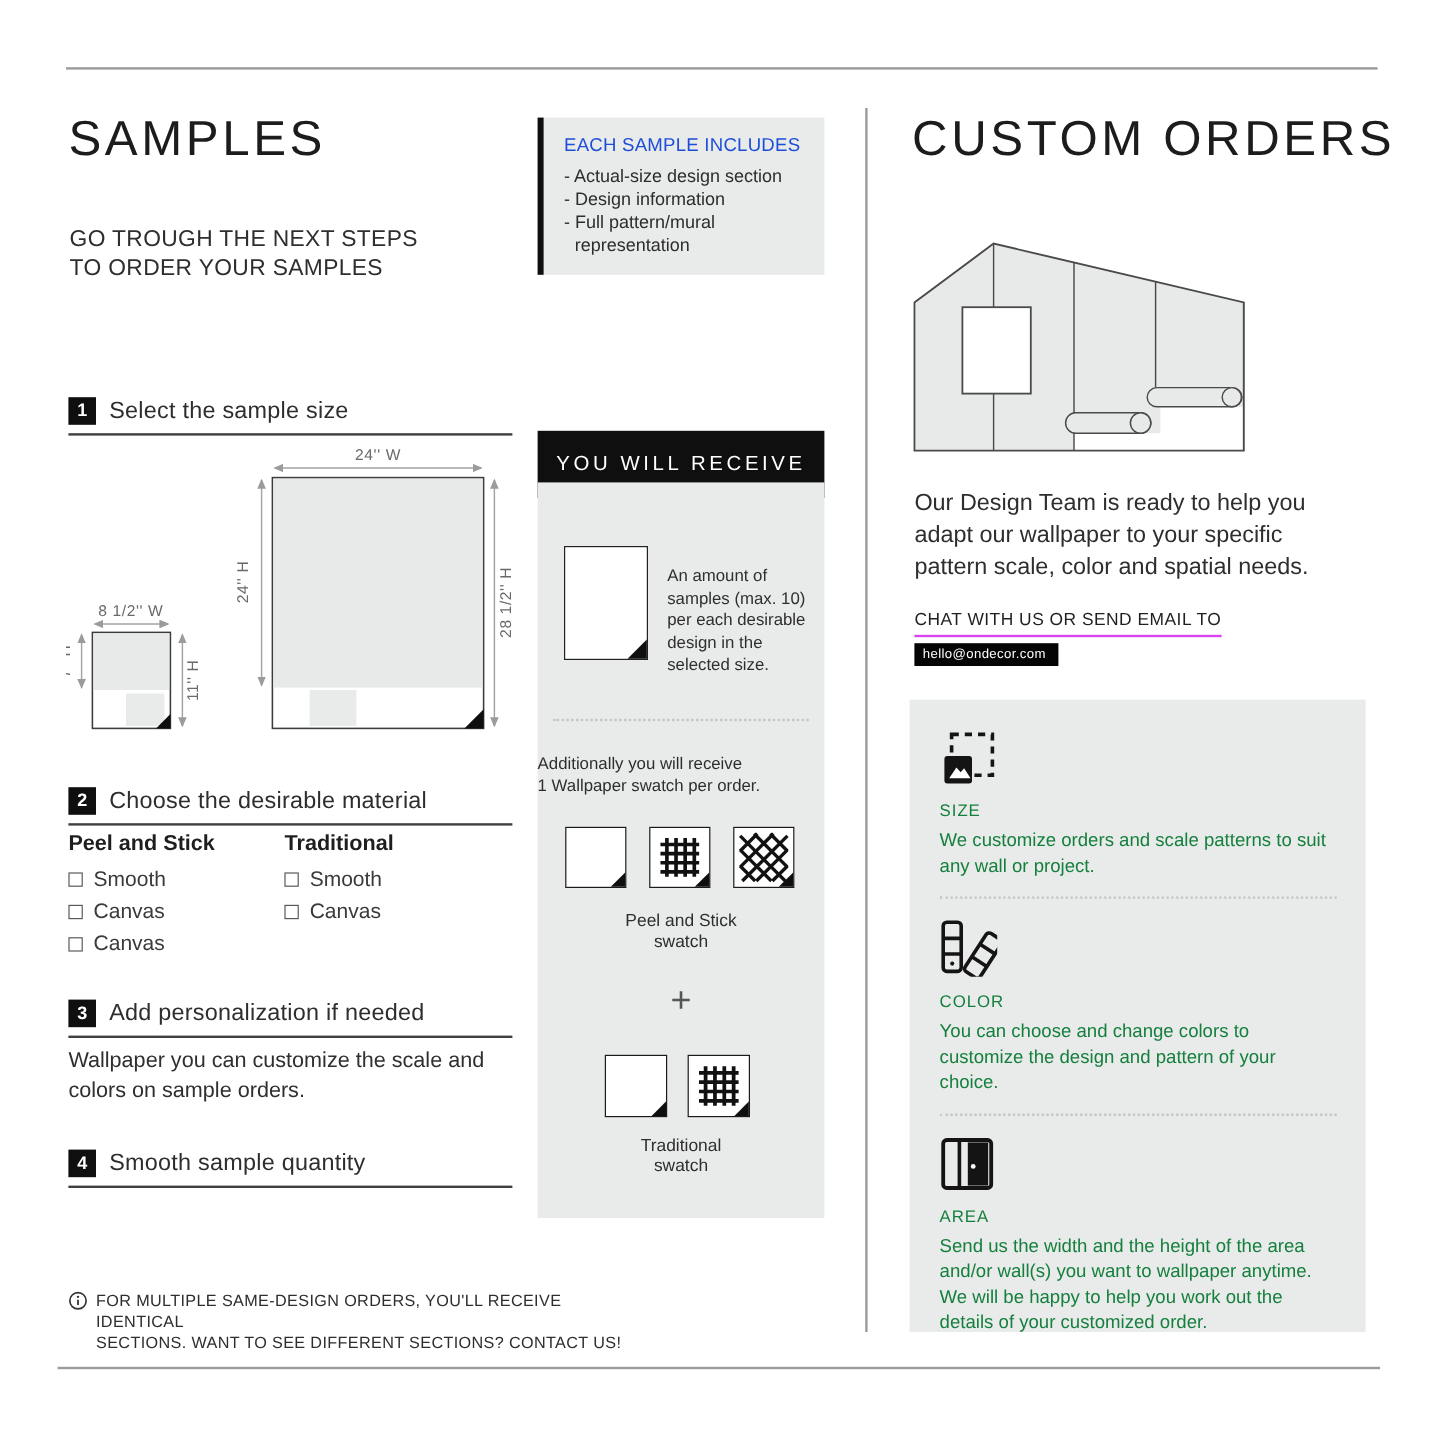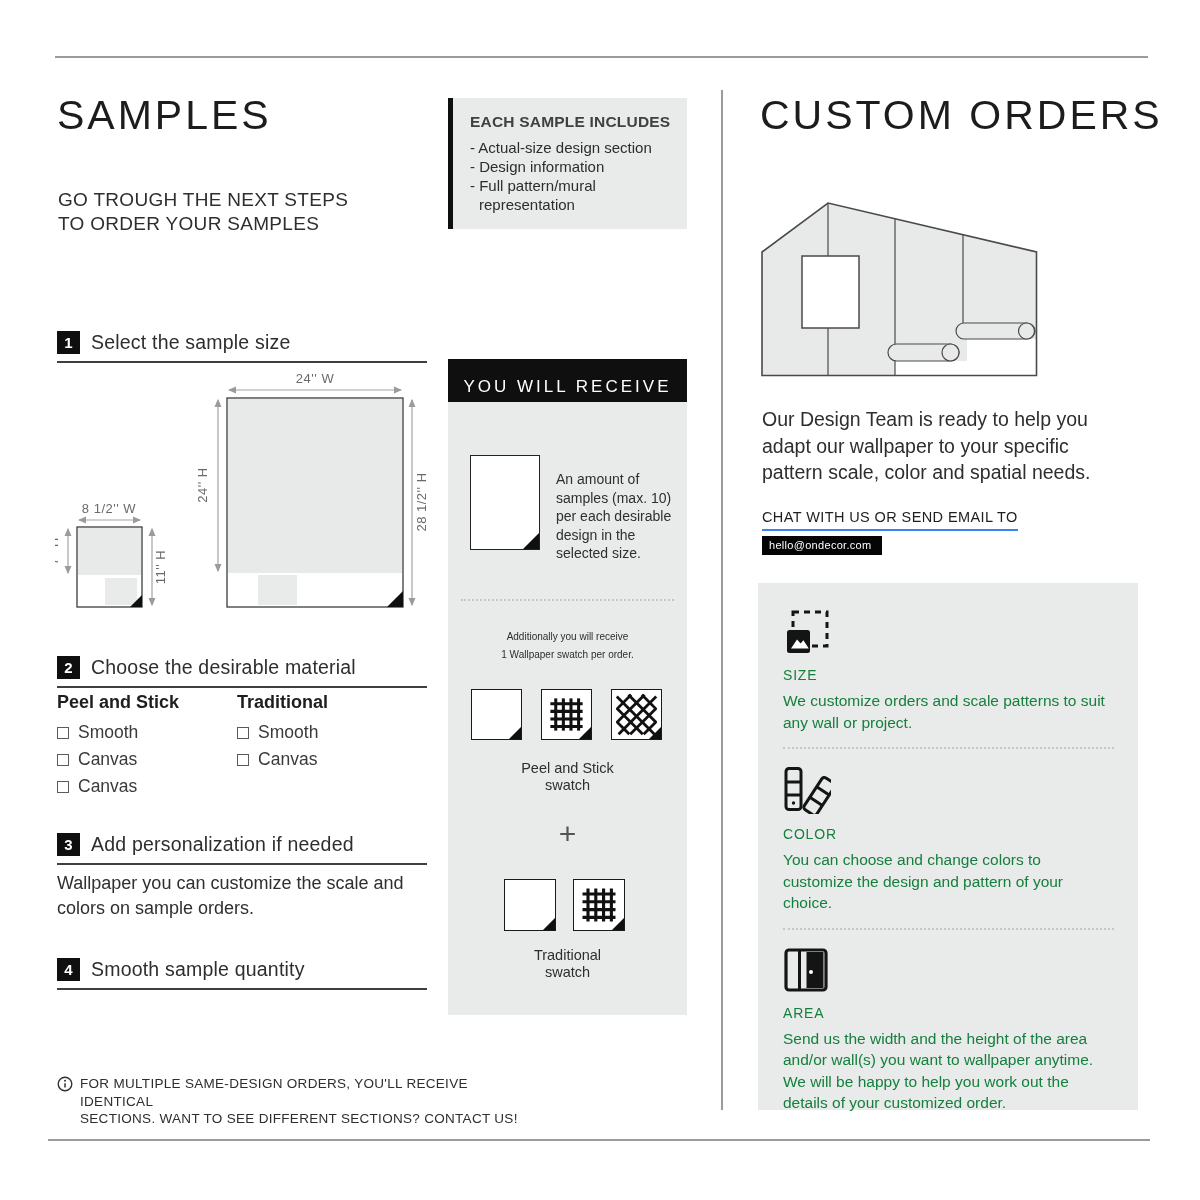--- a/index.html
+++ b/index.html
@@ -42,47 +42,47 @@
   #step3-note { top:871px; width:352px; }
   #step4-note { top:995px; width:390px; white-space:nowrap; }
 
   .footnote { position:absolute; left:57px; top:1075px; width:480px; display:flex; gap:7px; }
   .footnote-text { font-size:13.5px; line-height:17.5px; color:#2e2e2e; letter-spacing:0.3px; }
   .info-icon { flex:0 0 auto; margin-top:1px; }
 
   
   .includes-box { position:absolute; left:448px; top:98px; width:239px; height:131px;
                   background:#e9eaea; border-left:5px solid #0f0f0f; padding:15px 12px 12px 17px; }
-  .includes-title { font-size:15.5px; font-weight:bold; color:#404040; letter-spacing:0.2px; margin-bottom:7px; }
+  .includes-title { font-size:15.5px; font-weight:normal; color:#1d4ed8; letter-spacing:0.2px; margin-bottom:7px; }
   .includes-item { font-size:15px; line-height:19px; color:#2d2d2d; padding-left:9px; text-indent:-9px; }
 
   .receive-header { position:absolute; left:448px; top:359px; width:239px; height:56px; background:#0f0f0f;
                     color:#fff; font-size:17px; letter-spacing:3px; display:flex; align-items:center; justify-content:center; }
   .receive-panel { position:absolute; left:448px; top:402px; width:239px; height:613px; background:#e9eaea; }
 
   .sheet { position:absolute; left:22px; top:53px; width:70px; height:95px; background:#fff; border:1.3px solid #222; }
   .fold { position:absolute; right:0; bottom:0; width:0; height:0; border-left:16px solid transparent; border-bottom:16px solid #0f0f0f; }
   .fold.small { border-left-width:12px; border-bottom-width:12px; }
   .samples-note { position:absolute; left:108px; top:68px; width:124px; font-size:14px; line-height:18.5px; color:#2f2f2f; }
 
   .dotted { border-top:2px dotted #c6c6c6; }
   .receive-panel .dotted { position:absolute; left:13px; right:13px; top:197px; }
 
-  .additionally { position:absolute; left:0; top:226px; width:100%; text-align:center; font-size:10px; line-height:17.5px; color:#2e2e2e; }
+  .additionally { position:absolute; left:0; top:226px; width:100%; text-align:left; font-size:14px; line-height:17.5px; color:#2e2e2e; }
 
   .swatch { position:absolute; width:51px; height:51px; background:#fff; border:1.5px solid #1a1a1a; }
   .swatch svg { position:absolute; inset:3px; }
   .swatch-label { position:absolute; left:0; width:100%; text-align:center; font-size:14.5px; line-height:17px; color:#2e2e2e; }
   .plus { position:absolute; left:0; top:415px; width:100%; text-align:center; font-size:30px; font-weight:300; color:#555; }
 
   
   .house-svg { position:absolute; left:761px; top:200px; }
   .right-intro { position:absolute; left:762px; top:406px; width:368px; font-size:19.5px; line-height:26.5px; color:#2e2e2e; }
   .contact { position:absolute; left:762px; top:508px; }
-  .contact-label { display:inline-block; font-size:14.5px; letter-spacing:0.4px; color:#1f1f1f; padding-bottom:4px; border-bottom:2px solid #3b82f6; }
+  .contact-label { display:inline-block; font-size:14.5px; letter-spacing:0.4px; color:#1f1f1f; padding-bottom:4px; border-bottom:2px solid #d946ef; }
   .email-badge { display:table; margin-top:5px; background:#050505; color:#fff; font-size:11px; padding:3px 10px 4px 7px; letter-spacing:0.3px; }
 
   .features-panel { position:absolute; left:758px; top:583px; width:380px; height:527px; background:#e9eaea; padding:26px 24px 20px 25px; }
   .feature-icon { display:block; margin-bottom:12px; }
   .feature-name { font-size:14px; letter-spacing:0.8px; color:#15803d; margin-bottom:7px; }
   .feature-text { font-size:15.5px; line-height:21.5px; color:#15803d; }
   .features-panel .dotted { margin:14px 0 17px 0; }
 </style>
 </head>
 <body>

